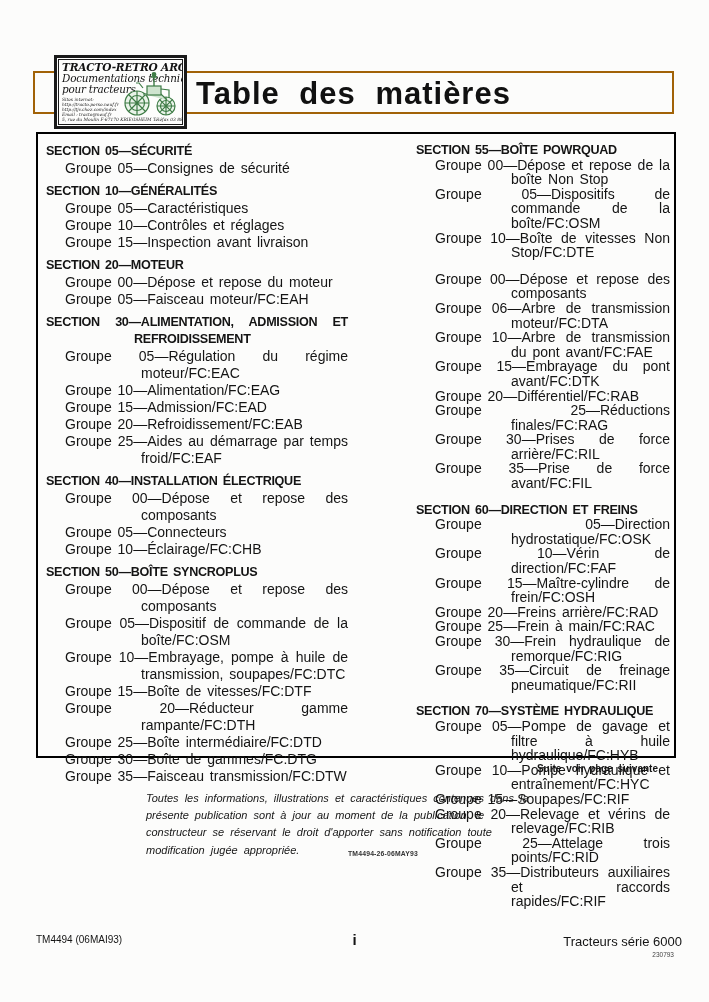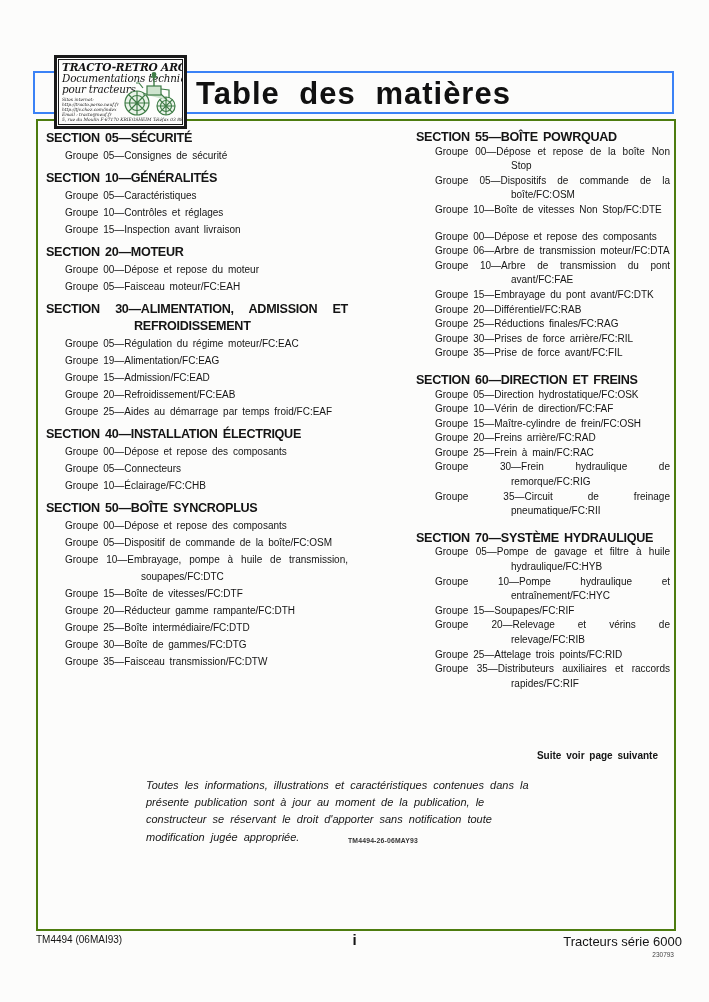--- a/index.html
+++ b/index.html
@@ -7,21 +7,21 @@
     position:relative;
     width:709px;height:1002px;
     background:#fcfcfb;
     font-family:"Liberation Sans", sans-serif;
     color:#141414;
     overflow:hidden;
   }
   
   .header-band{
     position:absolute;left:33px;top:71px;width:641px;height:43px;
-    border:2px solid #3b82f6;box-sizing:border-box;
+    border:2px solid #a16207;box-sizing:border-box;
     text-align:center;
   }
   .page-title{
     font-size:31px;font-weight:bold;letter-spacing:1px;word-spacing:10px;
     margin-top:3px;color:#111;
   }
   
   .logo-box{
     position:absolute;left:54px;top:55px;width:133px;height:74px;
     background:#fdfdfc;border:3px solid #1a1a1a;box-sizing:border-box;z-index:5;
@@ -33,36 +33,36 @@
     overflow:hidden;
   }
   .logo-title{font-size:10.6px;font-weight:bold;letter-spacing:-0.2px;white-space:nowrap;}
   .logo-sub{font-size:10.4px;line-height:10.8px;letter-spacing:-0.2px;white-space:nowrap;}
   .logo-small{margin-top:2px;font-size:4.4px;line-height:5px;color:#222;width:62px;}
   .logo-small div{white-space:nowrap;overflow:hidden;}
   .logo-addr{position:absolute;left:3px;bottom:2px;font-size:4.4px;white-space:nowrap;color:#222;}
   .tractor{position:absolute;right:1px;bottom:6px;}
   
   .main-box{
-    position:absolute;left:36px;top:119px;width:640px;height:812px;
-    border:2px solid #4d7c0f;box-sizing:border-box;
+    position:absolute;left:36px;top:132px;width:640px;height:626px;
+    border:2px solid #000000;box-sizing:border-box;
   }
   .col{position:absolute;top:9px;width:302px;}
   .col1{left:8px;}
   .col2{left:330px;}
   .section{margin-top:6px;}
   .col2 .section{margin-top:12px;margin-left:48px;}
   .section:first-child{margin-top:0;}
   .sec-title{
     font-size:12.6px;font-weight:bold;line-height:17px;letter-spacing:-0.3px;
     padding-left:88px;text-indent:-88px;text-align:justify;word-spacing:2px;
   }
   .col2 .sec-title{line-height:14.6px;}
   .group{
-    font-size:10px;line-height:17px;
+    font-size:14px;line-height:17px;
     padding-left:95px;text-indent:-76px;text-align:justify;word-spacing:2px;
   }
   .col2 .group{line-height:14.6px;}
   .suite{
     position:absolute;right:16px;top:629px;
     font-size:10px;font-weight:bold;word-spacing:2px;
   }
   .notice{
     position:absolute;left:108px;top:656px;width:440px;
     font-style:italic;font-size:11px;line-height:17.2px;word-spacing:3px;
@@ -131,21 +131,21 @@
           <div class="group">Groupe 15—Inspection avant livraison</div>
         </div>
         <div class="section">
           <div class="sec-title">SECTION 20—MOTEUR</div>
           <div class="group">Groupe 00—Dépose et repose du moteur</div>
           <div class="group">Groupe 05—Faisceau moteur/FC:EAH</div>
         </div>
         <div class="section">
           <div class="sec-title">SECTION 30—ALIMENTATION, ADMISSION ET REFROIDISSEMENT</div>
           <div class="group">Groupe 05—Régulation du régime moteur/FC:EAC</div>
-          <div class="group">Groupe 19—Alimentation/FC:EAG</div>
+          <div class="group">Groupe 10—Alimentation/FC:EAG</div>
           <div class="group">Groupe 15—Admission/FC:EAD</div>
           <div class="group">Groupe 20—Refroidissement/FC:EAB</div>
           <div class="group">Groupe 25—Aides au démarrage par temps froid/FC:EAF</div>
         </div>
         <div class="section">
           <div class="sec-title">SECTION 40—INSTALLATION ÉLECTRIQUE</div>
           <div class="group">Groupe 00—Dépose et repose des composants</div>
           <div class="group">Groupe 05—Connecteurs</div>
           <div class="group">Groupe 10—Éclairage/FC:CHB</div>
         </div>

